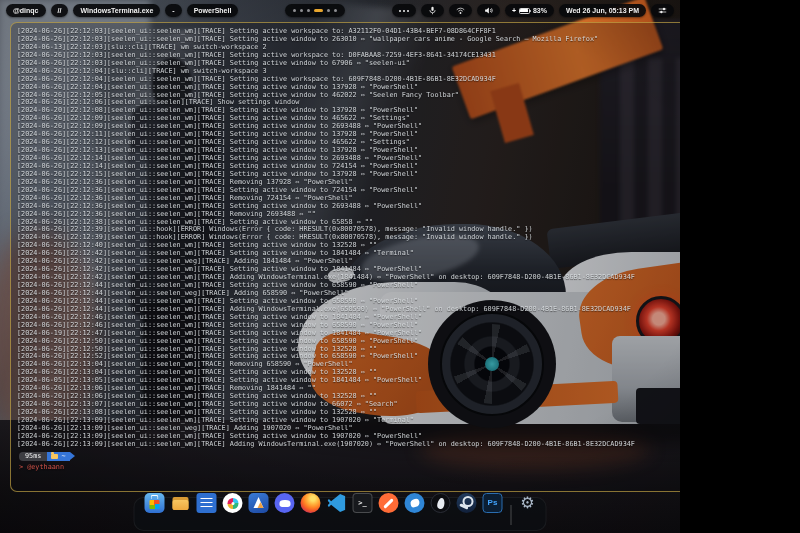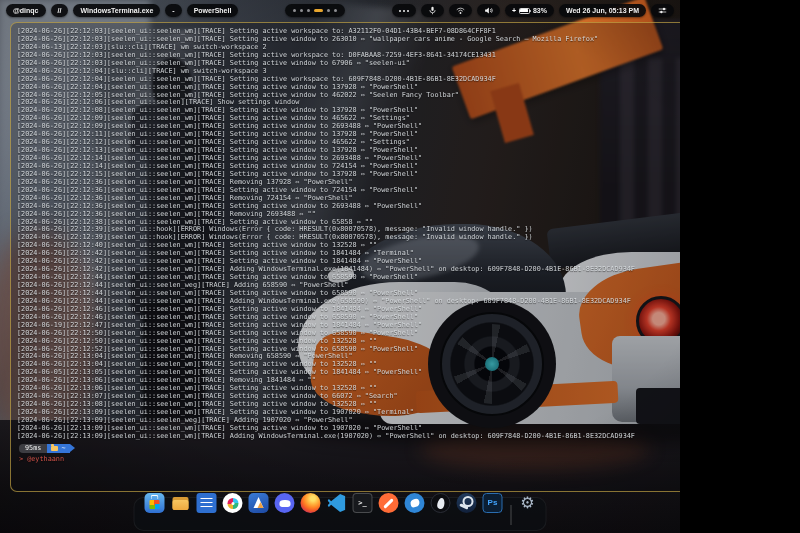--- a/index.html
+++ b/index.html
@@ -318,20 +318,21 @@
         <div class="log-line">[2024-06-26][22:12:36][seelen_ui::seelen_wm][TRACE] Removing 137928 ⇔ "PowerShell"</div>
         <div class="log-line">[2024-06-26][22:12:36][seelen_ui::seelen_wm][TRACE] Setting active window to 724154 ⇔ "PowerShell"</div>
         <div class="log-line">[2024-06-26][22:12:36][seelen_ui::seelen_wm][TRACE] Removing 724154 ⇔ "PowerShell"</div>
         <div class="log-line">[2024-06-26][22:12:36][seelen_ui::seelen_wm][TRACE] Setting active window to 2693488 ⇔ "PowerShell"</div>
         <div class="log-line">[2024-06-26][22:12:36][seelen_ui::seelen_wm][TRACE] Removing 2693488 ⇔ ""</div>
         <div class="log-line">[2024-06-26][22:12:38][seelen_ui::seelen_wm][TRACE] Setting active window to 65858 ⇔ ""</div>
         <div class="log-line">[2024-06-26][22:12:39][seelen_ui::hook][ERROR] Windows(Error { code: HRESULT(0x80070578), message: "Invalid window handle." })</div>
         <div class="log-line">[2024-06-26][22:12:39][seelen_ui::hook][ERROR] Windows(Error { code: HRESULT(0x80070578), message: "Invalid window handle." })</div>
         <div class="log-line">[2024-06-26][22:12:40][seelen_ui::seelen_wm][TRACE] Setting active window to 132528 ⇔ ""</div>
         <div class="log-line">[2024-06-26][22:12:42][seelen_ui::seelen_wm][TRACE] Setting active window to 1841484 ⇔ "Terminal"</div>
+        <div class="log-line">[2024-06-26][22:12:42][seelen_ui::seelen_weg][TRACE] Adding 1841484 ⇔ "PowerShell"</div>
         <div class="log-line">[2024-06-26][22:12:42][seelen_ui::seelen_wm][TRACE] Setting active window to 1841484 ⇔ "PowerShell"</div>
         <div class="log-line">[2024-06-26][22:12:42][seelen_ui::seelen_wm][TRACE] Adding WindowsTerminal.exe(1841484) ⇔ "PowerShell" on desktop: 609F7848-D200-4B1E-86B1-8E32DCAD934F</div>
         <div class="log-line">[2024-06-26][22:12:44][seelen_ui::seelen_wm][TRACE] Setting active window to 658590 ⇔ "PowerShell"</div>
         <div class="log-line">[2024-06-26][22:12:44][seelen_ui::seelen_weg][TRACE] Adding 658590 ⇔ "PowerShell"</div>
         <div class="log-line">[2024-06-26][22:12:44][seelen_ui::seelen_wm][TRACE] Setting active window to 658590 ⇔ "PowerShell"</div>
         <div class="log-line">[2024-06-26][22:12:44][seelen_ui::seelen_wm][TRACE] Adding WindowsTerminal.exe(658590) ⇔ "PowerShell" on desktop: 609F7848-D200-4B1E-86B1-8E32DCAD934F</div>
         <div class="log-line">[2024-06-26][22:12:46][seelen_ui::seelen_wm][TRACE] Setting active window to 1841484 ⇔ "PowerShell"</div>
         <div class="log-line">[2024-06-26][22:12:46][seelen_ui::seelen_wm][TRACE] Setting active window to 658590 ⇔ "PowerShell"</div>
         <div class="log-line">[2024-06-19][22:12:47][seelen_ui::seelen_wm][TRACE] Setting active window to 1841484 ⇔ "PowerShell"</div>
         <div class="log-line">[2024-06-26][22:12:50][seelen_ui::seelen_wm][TRACE] Setting active window to 658590 ⇔ "PowerShell"</div>

